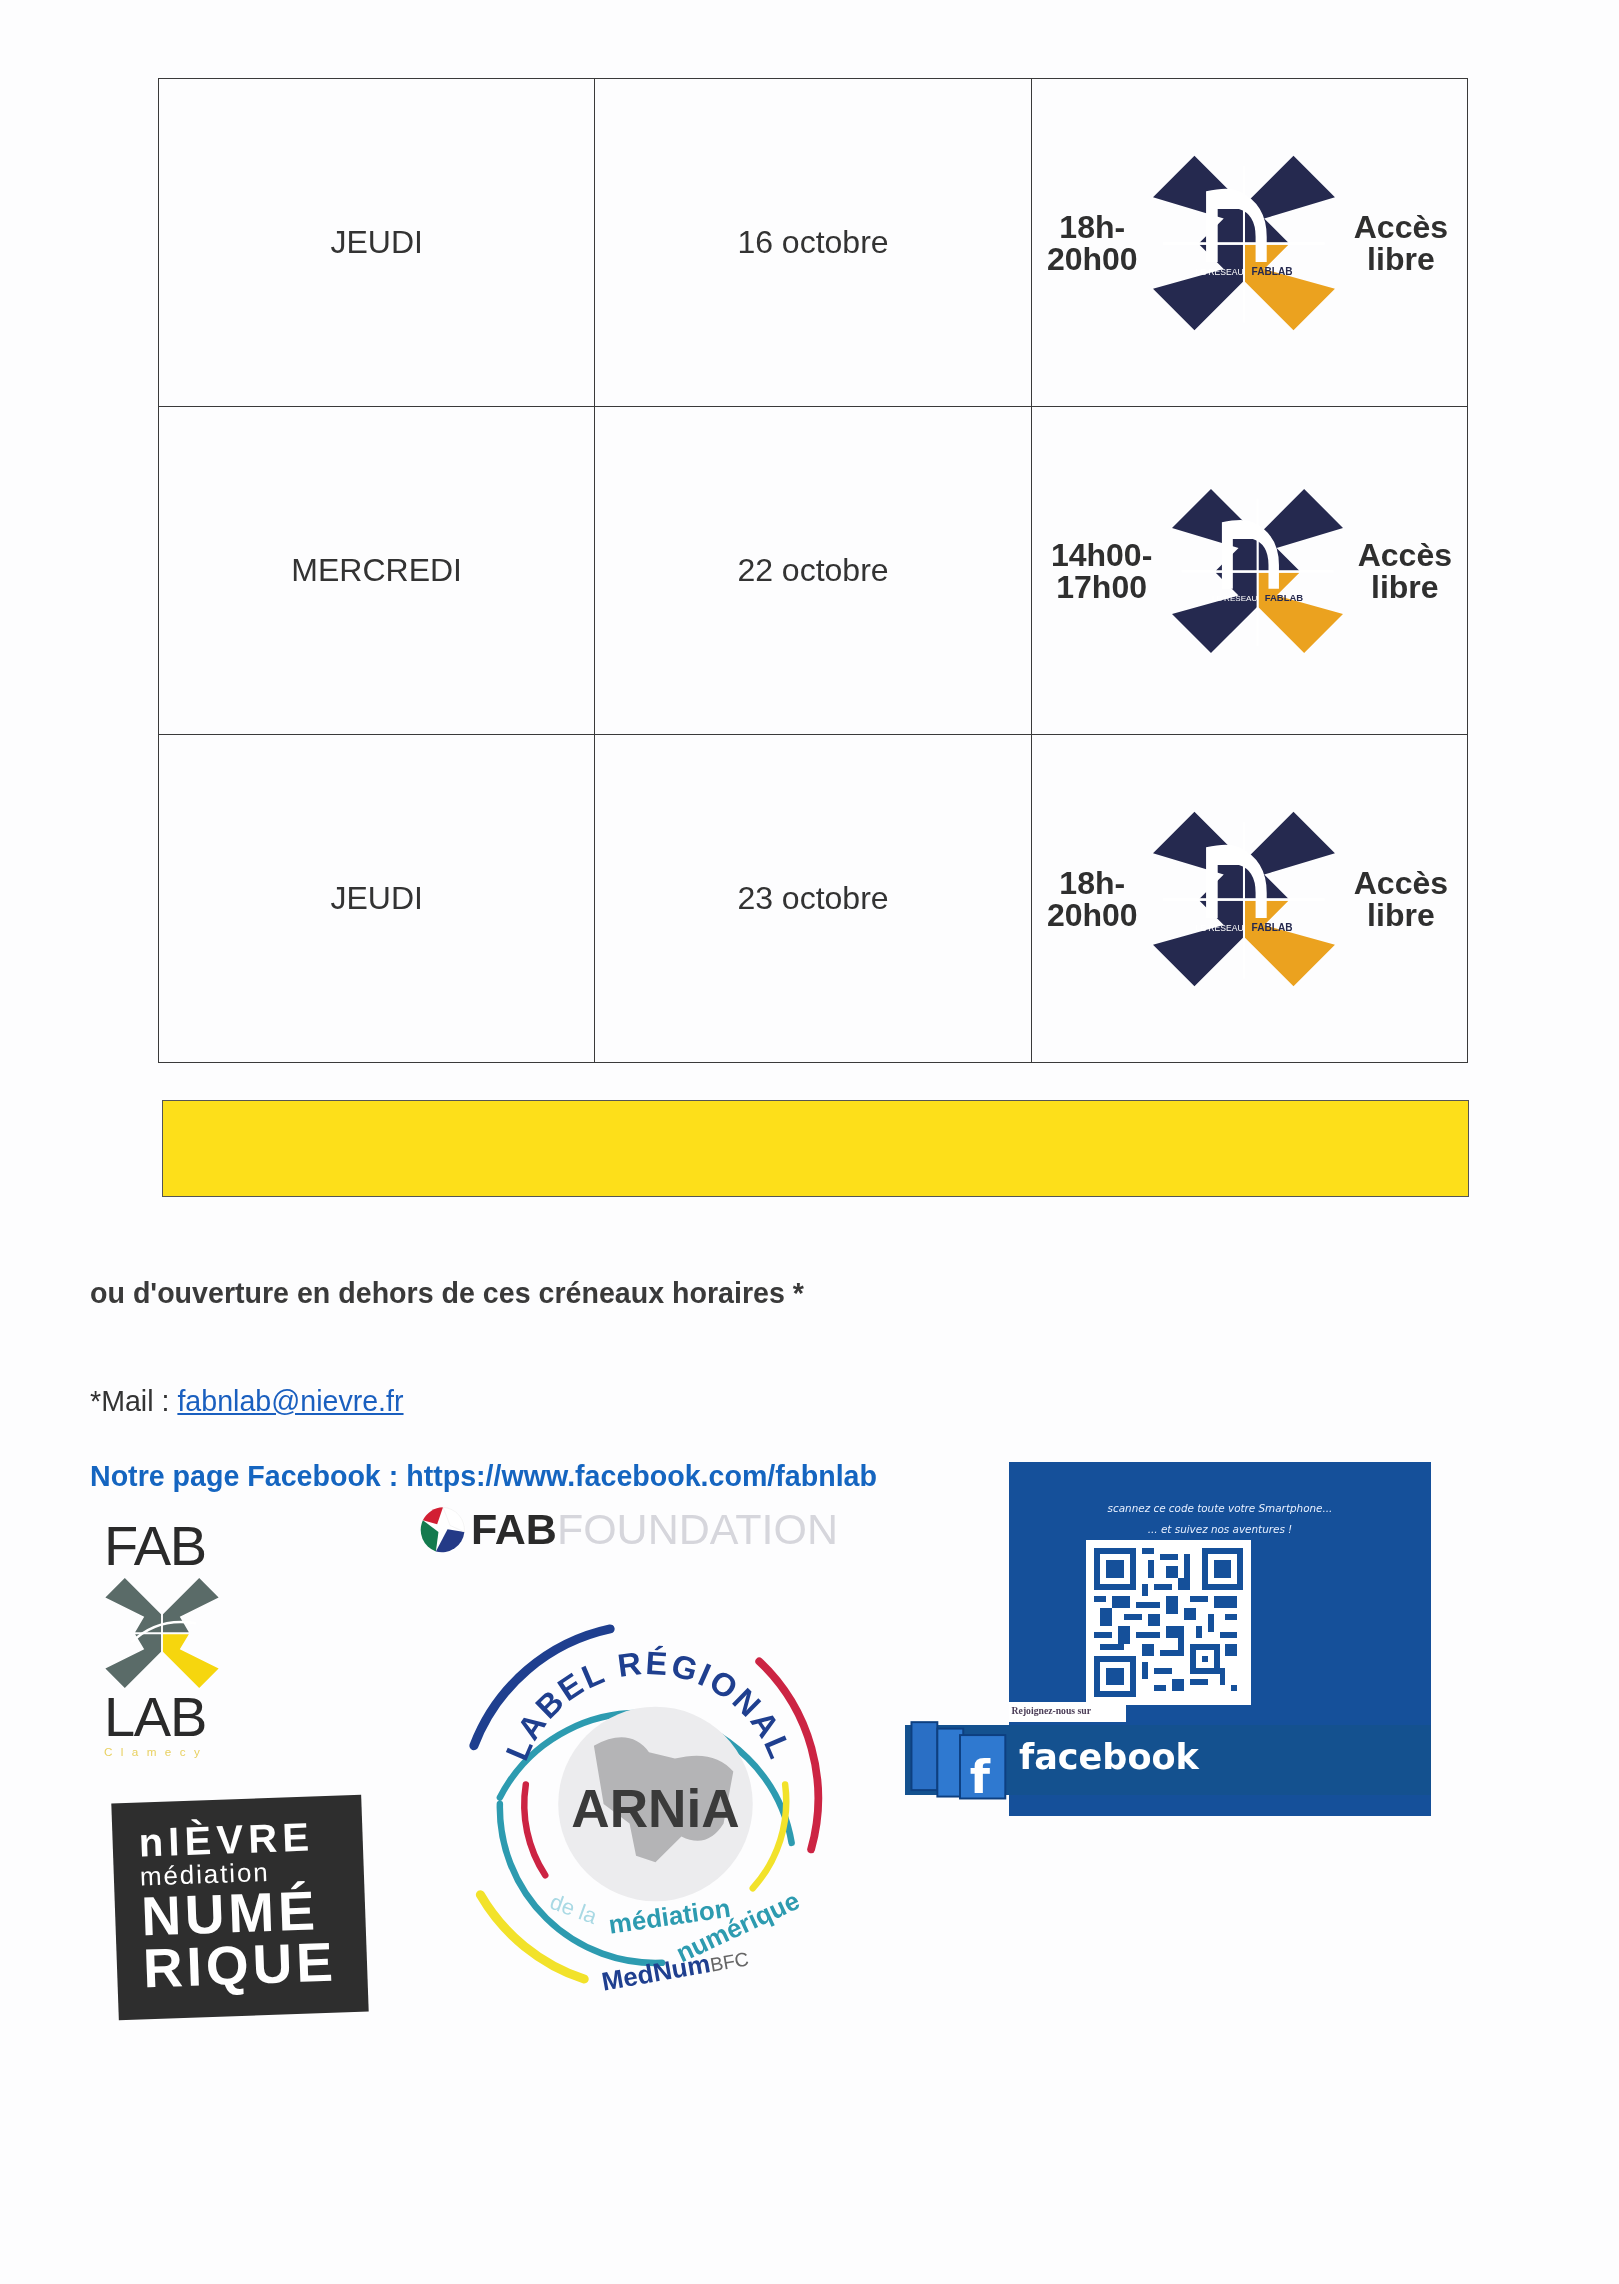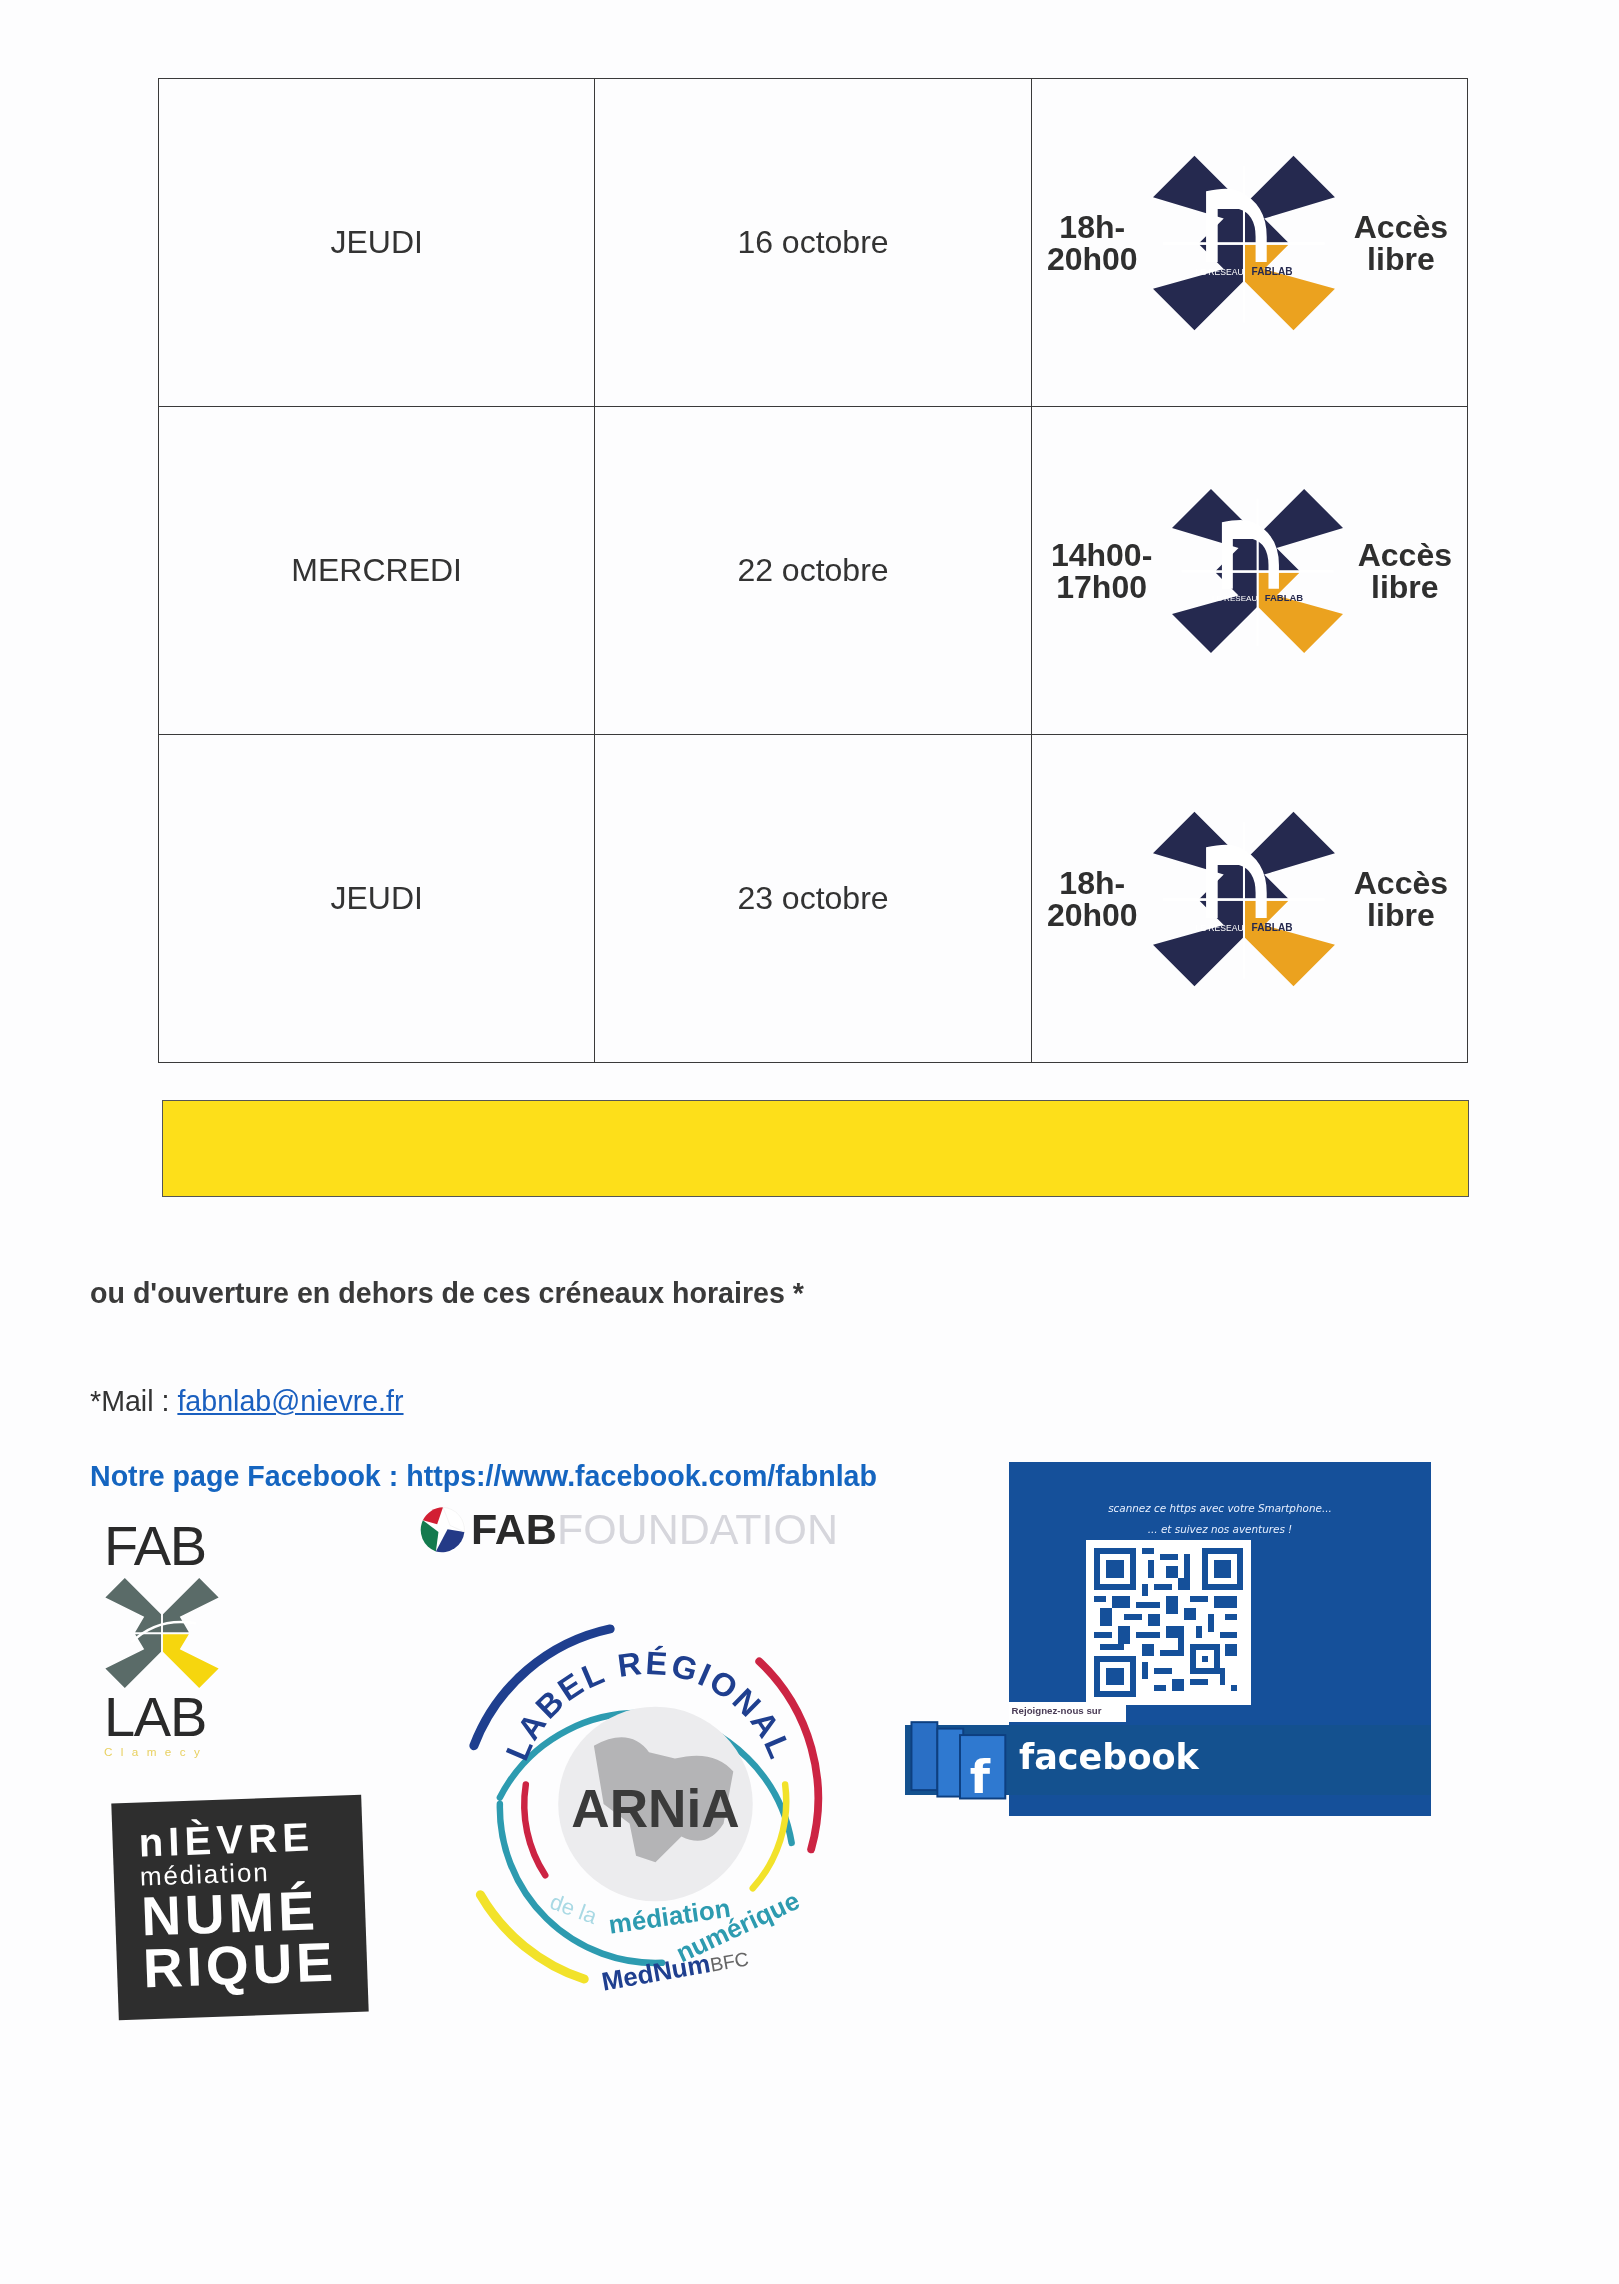--- a/index.html
+++ b/index.html
@@ -48,21 +48,21 @@
   .nv-mid { font-size: 26px; letter-spacing: 1.9px; line-height: 1.1; }
   .nv-big { font-size: 55px; font-weight: bold; letter-spacing: 3.9px; line-height: 0.95; }
 
   .qr-panel {
     position: absolute; left: 1009px; top: 1462px; width: 422px; height: 354px;
     background: #15509a;
   }
   .qr-caption { position: absolute; top: 36px; width: 100%; text-align: center; font-family: "DejaVu Sans", sans-serif; font-style: italic; color: #e8f0ff; font-size: 10.4px; line-height: 21px; }
   .qr-box { position: absolute; left: 77px; top: 78px; width: 165px; height: 165px; background: #fff; padding: 7.8px; }
   .qr-grid { width: 100%; height: 100%; }
-  .qr-join-label { position: absolute; left: 0; top: 240px; background: #fff; width: 117px; height: 19.5px; font-family: Liberation Sans, sans-serif; font-weight: bold; font-size: 9.7px; color: #4a3c56; padding: 3.2px 0 0 2.6px; }
+  .qr-join-label { position: absolute; left: 0; top: 240px; background: #fff; width: 117px; height: 19.5px; font-family: Liberation Serif, serif; font-weight: bold; font-size: 9.7px; color: #4a3c56; padding: 3.2px 0 0 2.6px; }
   .fb-strip { position: absolute; left: -104px; top: 263px; width: 526px; height: 70px; }
   .fb-bar { position: absolute; left: 0; top: 0; width: 526px; height: 70px; background: #14518f; }
   .fb-word { position: absolute; left: 114px; top: 11.7px; font-size: 35px; font-weight: bold; color: #fff; font-family: "DejaVu Sans", sans-serif; }
 </style>
 </head>
 <body>
 
 <table class="schedule-table">
   <tbody>
     <tr>
@@ -198,21 +198,21 @@
 
 <div class="nievre-badge">
   <div class="nv-top">nIÈVRE</div>
   <div class="nv-mid">médiation</div>
   <div class="nv-big">NUMÉ</div>
   <div class="nv-big">RIQUE</div>
 </div>
 
 <div class="qr-panel">
   <div class="qr-caption">
-    <div>scannez ce https avec votre Smartphone...</div>
+    <div>scannez ce code toute votre Smartphone...</div>
     <div>... et suivez nos aventures !</div>
   </div>
   <div class="qr-box">
     <svg class="qr-grid" viewBox="0 0 25 25" shape-rendering="crispEdges">
       <rect x="0" y="0" width="7" height="7" fill="#15509a"></rect>
         <rect x="1" y="1" width="5" height="5" fill="#fff"></rect>
         <rect x="2" y="2" width="3" height="3" fill="#15509a"></rect>
       <rect x="18" y="0" width="7" height="7" fill="#15509a"></rect>
         <rect x="19" y="1" width="5" height="5" fill="#fff"></rect>
         <rect x="20" y="2" width="3" height="3" fill="#15509a"></rect>

